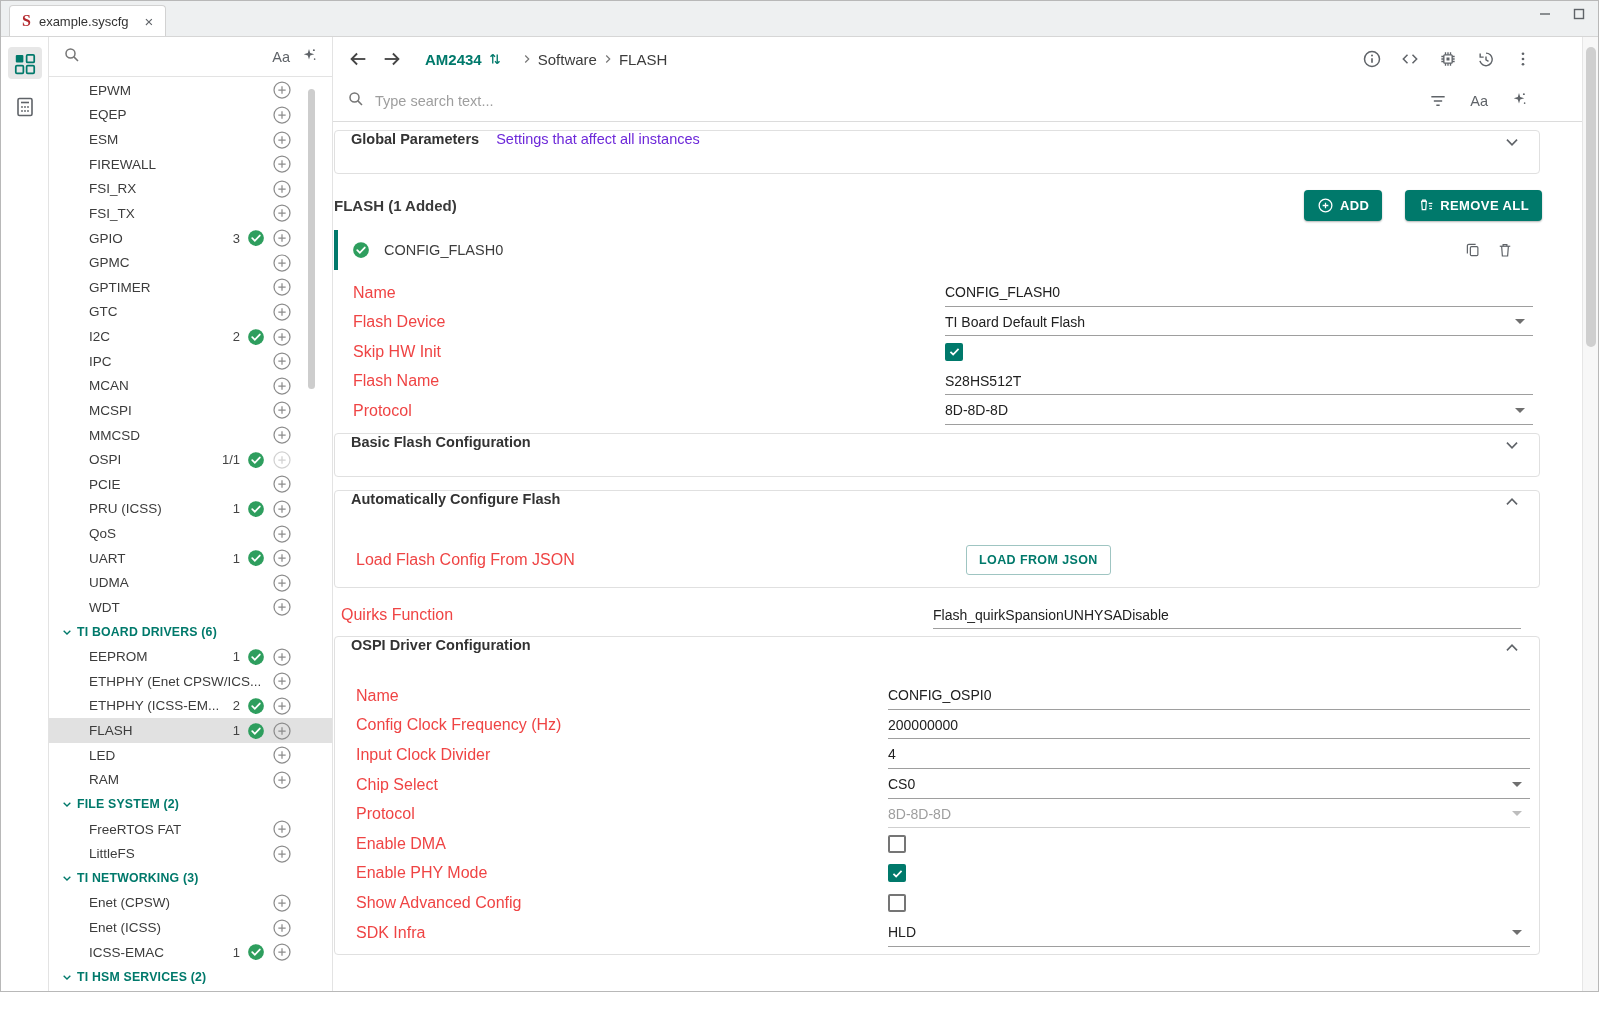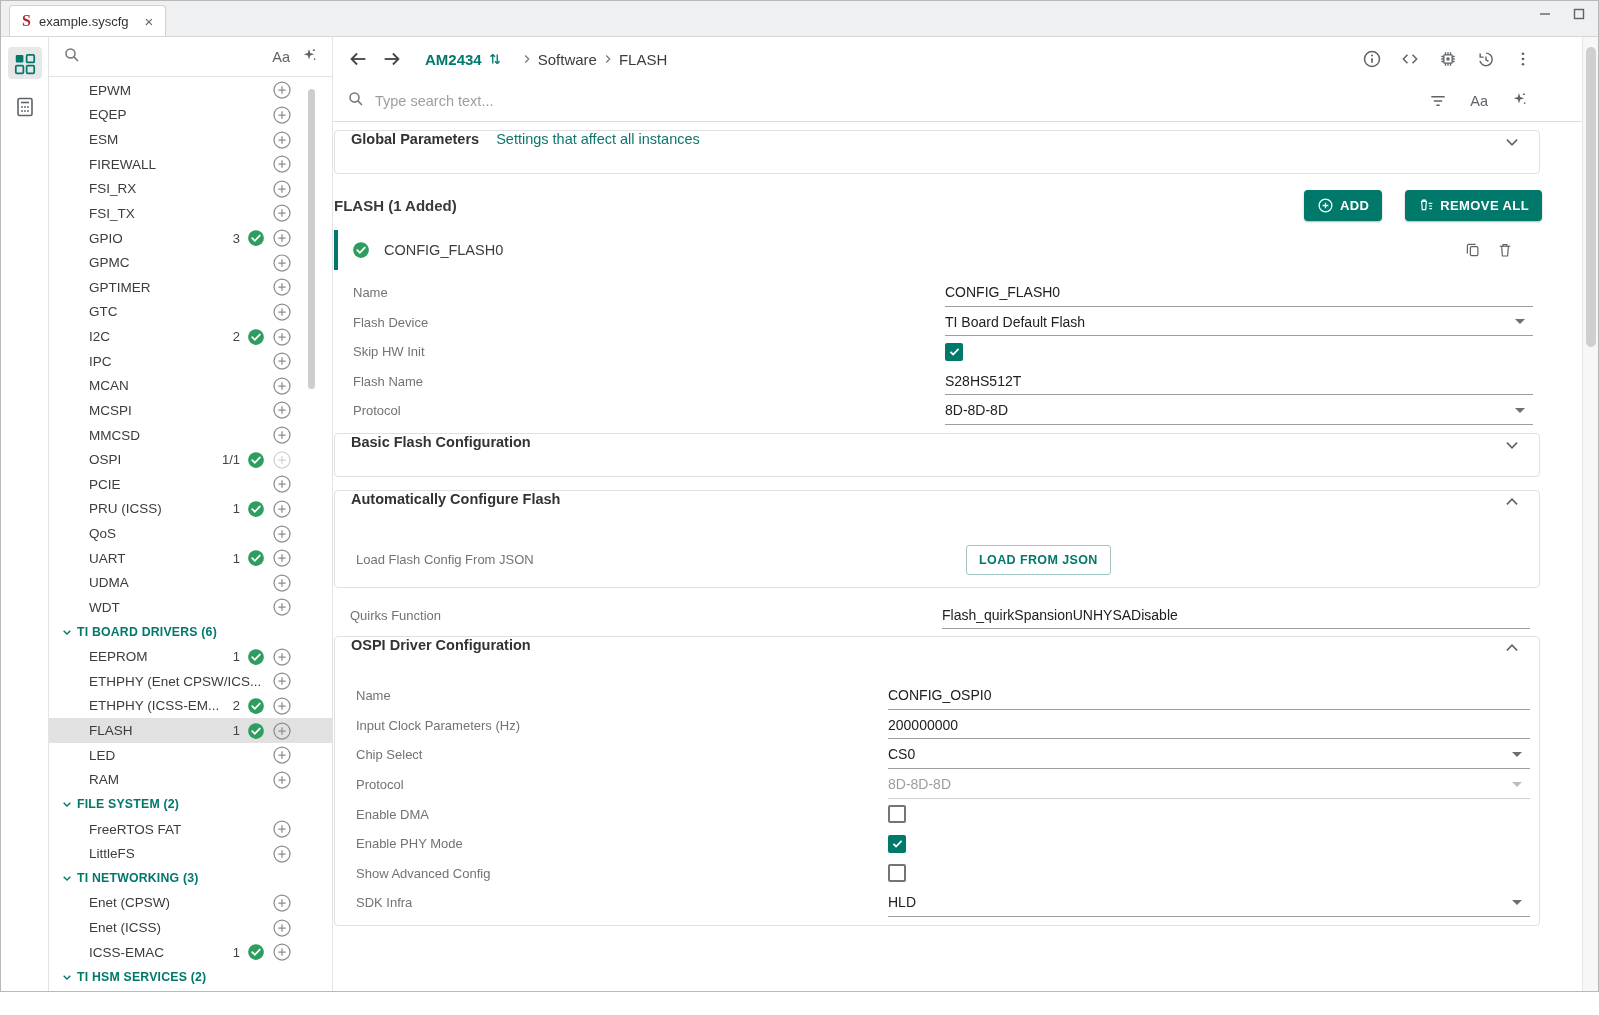--- a/index.html
+++ b/index.html
@@ -58,21 +58,21 @@
   .main-search { height:41px; display:flex; align-items:center; padding-left:14px; border-bottom:1px solid #dcdcdc; }
   .main-search input { flex:1; min-width:0; border:none; outline:none; font-size:14.5px; color:#444; margin-left:10px; background:transparent; }
   .main-search input::placeholder { color:#9e9e9e; }
   .ms-right { display:flex; align-items:center; gap:22px; margin-right:54px; }
 
   
   .content { height:871px; overflow:hidden; padding:8px 0 0 1px; }
   .card { width:1206px; border:1px solid #e0e0e0; border-radius:4px; background:#fff; }
   .card-head { height:42px; display:flex; padding:0 16px; cursor:pointer; }
   .card-title { font-size:14.5px; font-weight:bold; color:#333; }
-  .card-sub { font-size:14.5px; color:#0f766e; margin-left:17px; }
+  .card-sub { font-size:14.5px; color:#6d28d9; margin-left:17px; }
   .chev { margin-left:auto; display:inline-flex; cursor:pointer; }
 
   .sect-row { width:1208px; display:flex; align-items:center; margin-top:15px; height:32px; }
   .sect-title { font-size:15px; font-weight:bold; color:#3a3a3a; }
   .sect-btns { margin-left:auto; display:flex; gap:23px;border-radius:15px; }
   .btn-solid { background:var(--accent); color:#fff; height:31px; border:none; border-radius:4px; display:inline-flex; align-items:center; gap:6px; padding:0 13px; font-size:13px; font-weight:bold; letter-spacing:.4px; cursor:pointer; box-shadow:0 1px 2px rgba(0,0,0,.3); font-family:inherit; }
   .btn-outline { background:#fff; color:var(--accent); height:30px; border:1px solid #9fc5c2; border-radius:3px; padding:0 12px; font-size:12.5px; font-weight:bold; letter-spacing:.4px; cursor:pointer; font-family:inherit; }
 
   .inst { width:1208px; height:40px; margin-top:9px; display:flex; align-items:center; border-left:4px solid var(--accent); padding-left:14px; }
   .inst-name { font-size:14.5px; color:#3d3d3d; margin-left:7px; }
@@ -80,34 +80,34 @@
   .inst-icons span { display:inline-flex; cursor:pointer; }
 
   .frows { margin-top:8px; margin-bottom:7px; }
   .frow { display:flex; align-items:center; height:29.5px; }
   .frow.wide { width:1199px; padding-left:19px; }
   .frow.wide .flabel { width:592px; }
   .frow.wide .fval { width:588px; }
   .frow.ospi { width:1195px; padding-left:21px; height:29.6px; }
   .frow.ospi .flabel { width:532px; }
   .frow.ospi .fval { width:642px; }
-  .flabel { font-size:13px; color:#737373; }
+  .flabel { font-size:16px; color:#ef4444; }
   .fval { height:28px; display:flex; align-items:center; border-bottom:1px solid #9e9e9e; }
   .fval.noline { border-bottom:none; }
   .fval.disline { border-bottom-color:#cfcfcf; }
   .vtext { font-size:14px; color:#212121; }
   .vtext.dis { color:#9e9e9e; }
   .caret { margin-left:auto; padding-right:8px; display:inline-flex; cursor:pointer; }
   .cbx { width:18px; height:18px; border:2px solid #757575; border-radius:2px; display:inline-flex; align-items:center; justify-content:center; cursor:pointer; }
   .cbx.on { background:var(--accent); border-color:var(--accent); }
 
   .mb13 { margin-bottom:13px; }
   .auto-body { height:54px; display:flex; align-items:center; padding-left:21px;gap:20px; }
   .auto-body .flabel { width:590px; }
-  .frow.standalone { margin-top:13px; margin-bottom:6px; width:1199px; padding-left:16px; }
+  .frow.standalone { margin-top:13px; margin-bottom:6px; width:1199px; padding-left:7px; }
   .frow.standalone .flabel { width:592px; }
   .frow.standalone .fval { width:588px; }
   .ospi-card { margin-top:6px; }
   .ospi-card .frows { margin-top:2px; }
   :root { --accent:#00796b; --green:#2e9e5e; }
 </style>
 </head>
 <body>
 
 <div class="screen">
@@ -818,23 +818,29 @@
                 </span>
             </div>
             <div class="frows">
                 <div class="frow ospi">
                   <span class="flabel">Name</span>
                   <div class="fval">
                     <span class="vtext">CONFIG_OSPI0</span>
                   </div>
                 </div>
                 <div class="frow ospi">
-                  <span class="flabel">Input Clock Parameters (Hz)</span>
+                  <span class="flabel">Config Clock Frequency (Hz)</span>
                   <div class="fval">
                     <span class="vtext">200000000</span>
+                  </div>
+                </div>
+                <div class="frow ospi">
+                  <span class="flabel">Input Clock Divider</span>
+                  <div class="fval">
+                    <span class="vtext">4</span>
                   </div>
                 </div>
                 <div class="frow ospi">
                   <span class="flabel">Chip Select</span>
                   <div class="fval">
                     <span class="vtext">CS0</span>
                     <span class="caret">
                       <svg width="10" height="5" viewBox="0 0 10 5">
                         <path d="M0 0h10L5 5z" fill="#6f6f6f"></path>
                       </svg>

